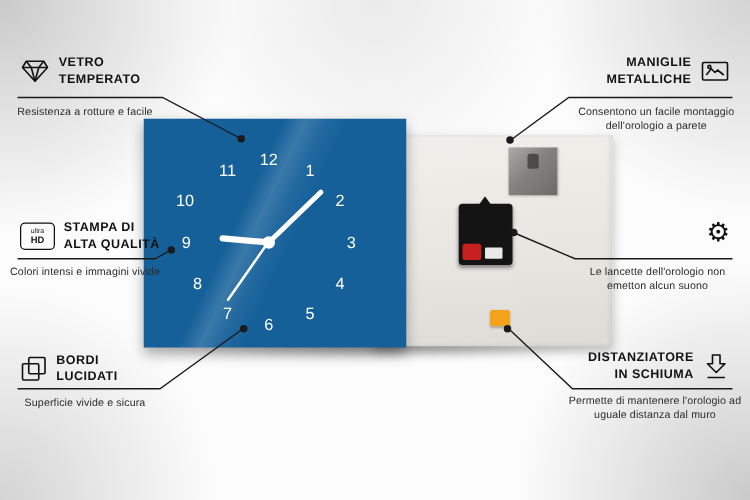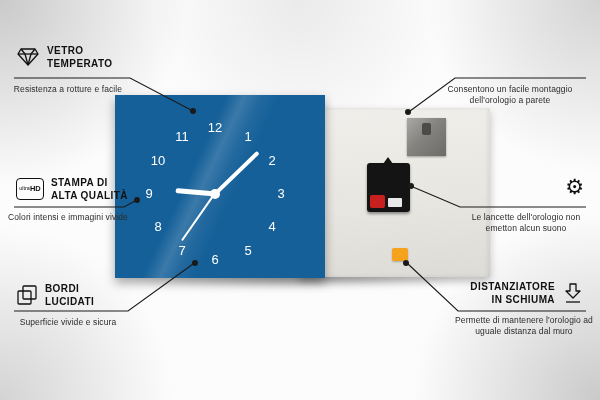--- a/index.html
+++ b/index.html
@@ -16,21 +16,21 @@
   }
   .connectors{position:absolute;left:0;top:0;z-index:5;pointer-events:none;}
 
   
   .callout{position:absolute;z-index:6;display:flex;align-items:center;gap:7px;}
   .callout.right{flex-direction:row-reverse;}
   .c-title{font-weight:bold;font-size:10px;letter-spacing:.4px;line-height:1.3;}
   .callout.right .c-title{text-align:right;}
   .c-desc{position:absolute;z-index:6;font-size:8.5px;line-height:1.35;color:#2b2b2b;text-align:center;letter-spacing:.1px;}
   .icon{display:flex;align-items:center;justify-content:center;flex:0 0 auto;}
-  .uhd{width:26px;height:20px;border:1.5px solid #111;border-radius:4px;display:flex;flex-direction:row;
+  .uhd{width:26px;height:20px;border:1.5px solid #111;border-radius:4px;display:flex;flex-direction:column;
        align-items:center;justify-content:center;line-height:1;}
   .uhd .t{font-size:5.5px;}
   .uhd .b{font-size:7.5px;font-weight:bold;}
   .gear-glyph{font-size:21px;line-height:1;color:#111;}
 
   
   .prod-shadow{position:absolute;left:120px;top:268px;width:362px;height:18px;z-index:1;
     background:radial-gradient(ellipse at center, rgba(0,0,0,0.38), transparent 70%);filter:blur(4px);}
   .clock-back{
     position:absolute;left:299px;top:108px;width:191px;height:169px;z-index:2;
@@ -114,21 +114,21 @@
     <span class="num" style="left:91px;top:25px">12</span>
     <span class="num" style="left:124px;top:34px">1</span>
     <span class="num" style="left:148px;top:58px">2</span>
     <span class="num" style="left:157px;top:91px">3</span>
     <span class="num" style="left:148px;top:124px">4</span>
     <span class="num" style="left:124px;top:148px">5</span>
     <span class="num" style="left:91px;top:157px">6</span>
     <span class="num" style="left:58px;top:148px">7</span>
     <span class="num" style="left:34px;top:124px">8</span>
     <span class="num" style="left:25px;top:91px">9</span>
-    <span class="num" style="left:34px;top:58px">10</span>
+    <span class="num" style="left:24px;top:58px">10</span>
     <span class="num" style="left:58px;top:34px">11</span>
     <div class="hand minute"></div>
     <div class="hand hour"></div>
     <div class="hand second"></div>
     <div class="cap"></div>
   </div>
 
   <div class="callout" style="left:16px;top:44px;">
     <span class="icon">
       <svg width="24" height="20" viewBox="0 0 24 20" fill="none" stroke="#111" stroke-width="1.3" stroke-linejoin="round">
@@ -159,21 +159,31 @@
     <span class="icon">
       <svg width="22" height="22" viewBox="0 0 22 22" fill="none" stroke="#111" stroke-width="1.3" stroke-linejoin="round">
         <rect x="7" y="2" width="13" height="13" rx="1"></rect>
         <rect x="2" y="7" width="13" height="13" rx="1"></rect>
       </svg>
     </span>
     <div class="c-title" style="width:82px">BORDI LUCIDATI</div>
   </div>
   <div class="c-desc" style="left:6px;top:317px;width:124px">Superficie vivide e sicura</div>
 
-  <div class="c-desc" style="right:24px;top:84px;width:132px">Consentono un facile montaggio dell'orologio a parete</div>
+  <div class="callout right" style="right:16px;top:44px;">
+    <span class="icon">
+      <svg width="24" height="20" viewBox="0 0 24 20" fill="none" stroke="#111" stroke-width="1.3" stroke-linejoin="round">
+        <rect x="2" y="3" width="20" height="14" rx="1"></rect>
+        <polyline points="5,13 9,8 12,11 14,9 19,13"></polyline>
+        <circle cx="7.5" cy="6.5" r="1.2"></circle>
+      </svg>
+    </span>
+    <div class="c-title" style="width:86px">MANIGLIE METALLICHE</div>
+  </div>
+  <div class="c-desc" style="right:9px;top:84px;width:132px">Consentono un facile montaggio dell'orologio a parete</div>
 
   <div class="callout right" style="right:16px;top:176px;">
     <span class="icon gear-glyph">⚙</span>
   </div>
   <div class="c-desc" style="right:8px;top:212px;width:132px">Le lancette dell'orologio non emetton alcun suono</div>
 
   <div class="callout right" style="right:16px;top:280px;justify-content:flex-end;">
     <span class="icon">
       <svg width="22" height="22" viewBox="0 0 22 22" fill="none" stroke="#111" stroke-width="1.3" stroke-linejoin="round">
         <polygon points="8,2 14,2 14,9 18,9 11,16 4,9 8,9"></polygon>

